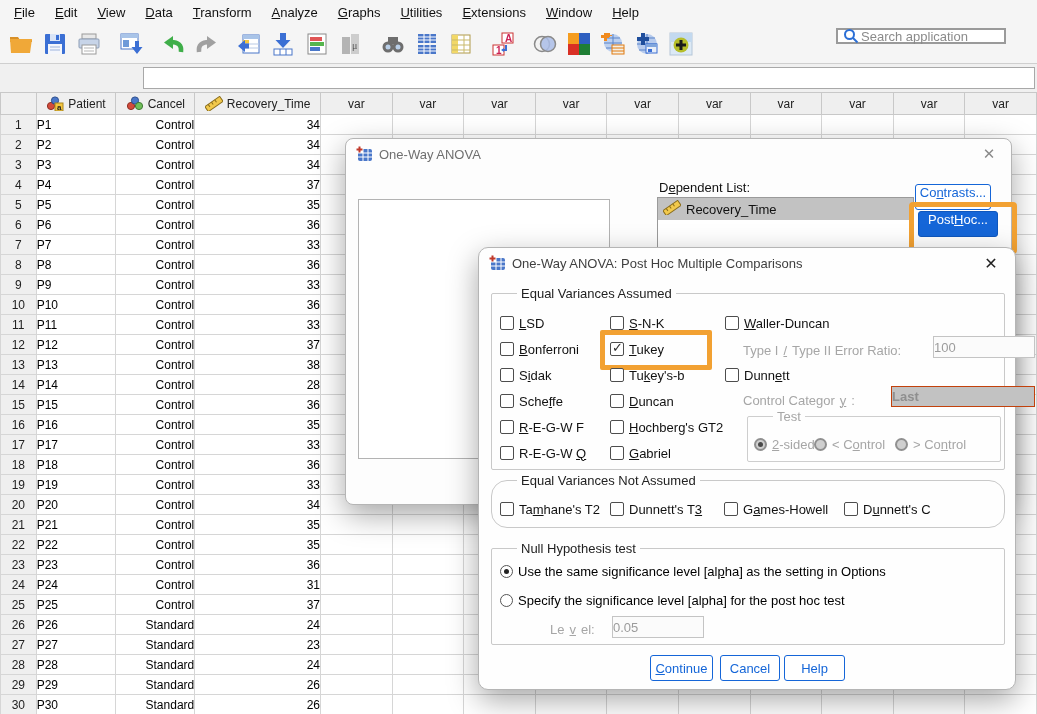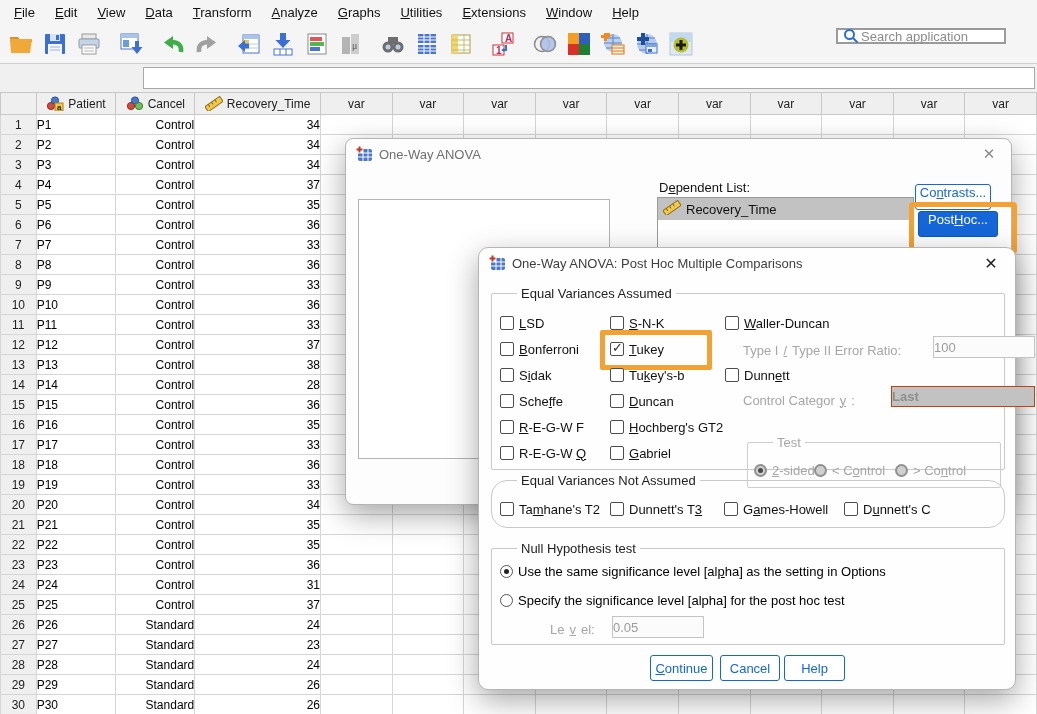--- a/index.html
+++ b/index.html
@@ -64,21 +64,21 @@
   .g-eva{left:12px;top:45px;width:512px;height:175px;}
   .g-evna{left:12px;top:232px;width:512px;height:46px;border-radius:16px;}
   .g-null{left:12px;top:300px;width:512px;height:95px;}
   .cbitem{position:absolute;display:flex;align-items:center;gap:5px;height:18px;font-size:13px;color:#111;white-space:nowrap;}
   .cb{width:14px;height:14px;background:#fff;border:1px solid #4d4d4d;border-radius:2px;box-sizing:border-box;position:relative;flex:0 0 auto;}
   .cb.checked::after{content:"✓";position:absolute;left:1px;top:-3px;font-size:13px;font-weight:bold;color:#2c2c2c;}
   .tukeyframe{left:108px;top:36px;width:102px;height:30px;border-width:5px;border-radius:2px;}
   .dimtext{color:#a6a6a6;}
   .fieldbox{position:absolute;box-sizing:border-box;border:1px solid #c4c4c4;background:#fbfbfb;font-size:13px;color:#9c9c9c;display:flex;align-items:center;margin-left:36px;}
   .dropgray{background:#c2c2c2;border:1px solid #c2410c;color:#8f8f8f;font-weight:bold;}
-  .g-test{left:255px;top:122px;width:252px;height:44px;border:1px solid #cecece;margin-top:26px;}
+  .g-test{left:255px;top:122px;width:252px;height:44px;border:1px solid #cecece;}
   .g-test .glabel{color:#a6a6a6;background:#fefefe;}
   .rbitem{position:absolute;display:flex;align-items:center;gap:5px;font-size:13px;white-space:nowrap;}
   .rb{width:13px;height:13px;border-radius:50%;box-sizing:border-box;border:1px solid #555;background:#fff;position:relative;flex:0 0 auto;}
   .rb.sel::after{content:"";position:absolute;left:3px;top:3px;width:5px;height:5px;border-radius:50%;background:#222;}
   .rb.dis{border:2px solid #909090;background:#cfcfcf;}
   .rb.dis.sel::after{left:2px;top:2px;width:5px;height:5px;background:#4a4a4a;}
   .levelrow .fieldbox{left:84px;top:67px;width:92px;height:22px;}
   .btnrow .btn{position:absolute;top:407px;height:26px;border:1px solid #1566d8;border-radius:3px;background:#fff;color:#1566d8;font-size:13px;display:flex;align-items:center;justify-content:center;box-sizing:border-box;cursor:default;}
   .btn-continue{left:171px;width:63px;background:#1566d8;color:#fff;border-color:#0f57bd;}
   .btn-cancel{left:241px;width:60px;}

